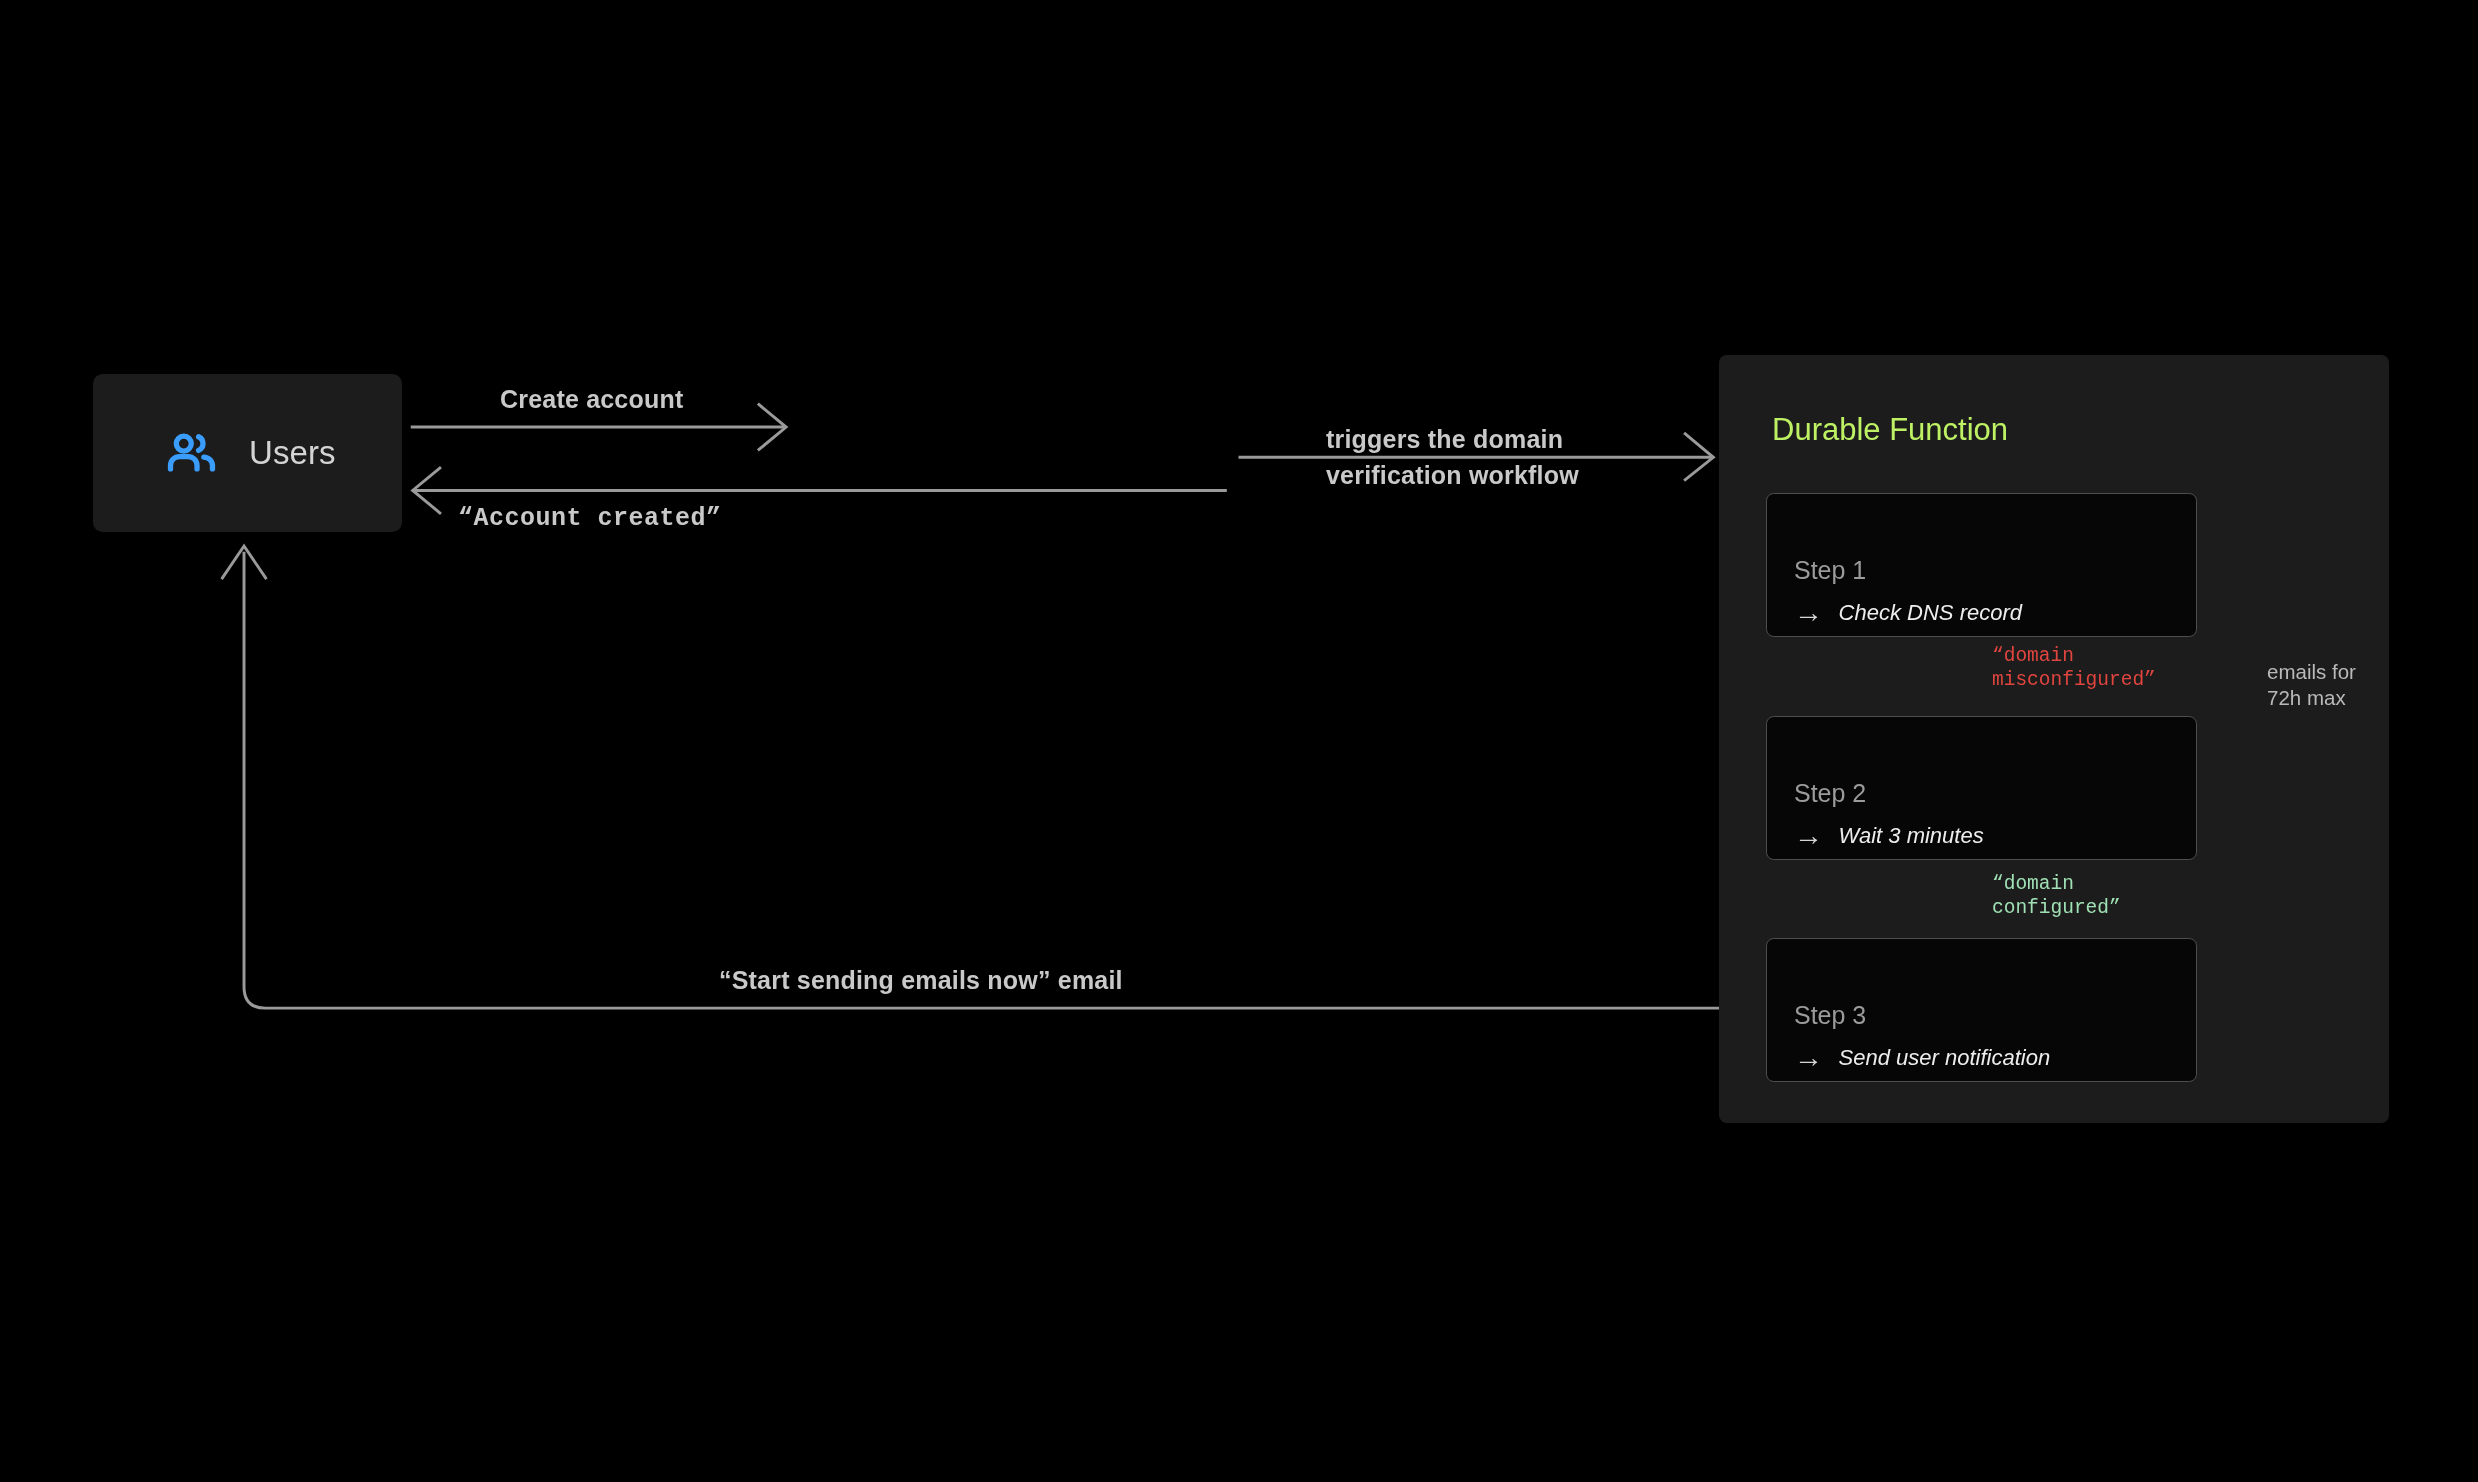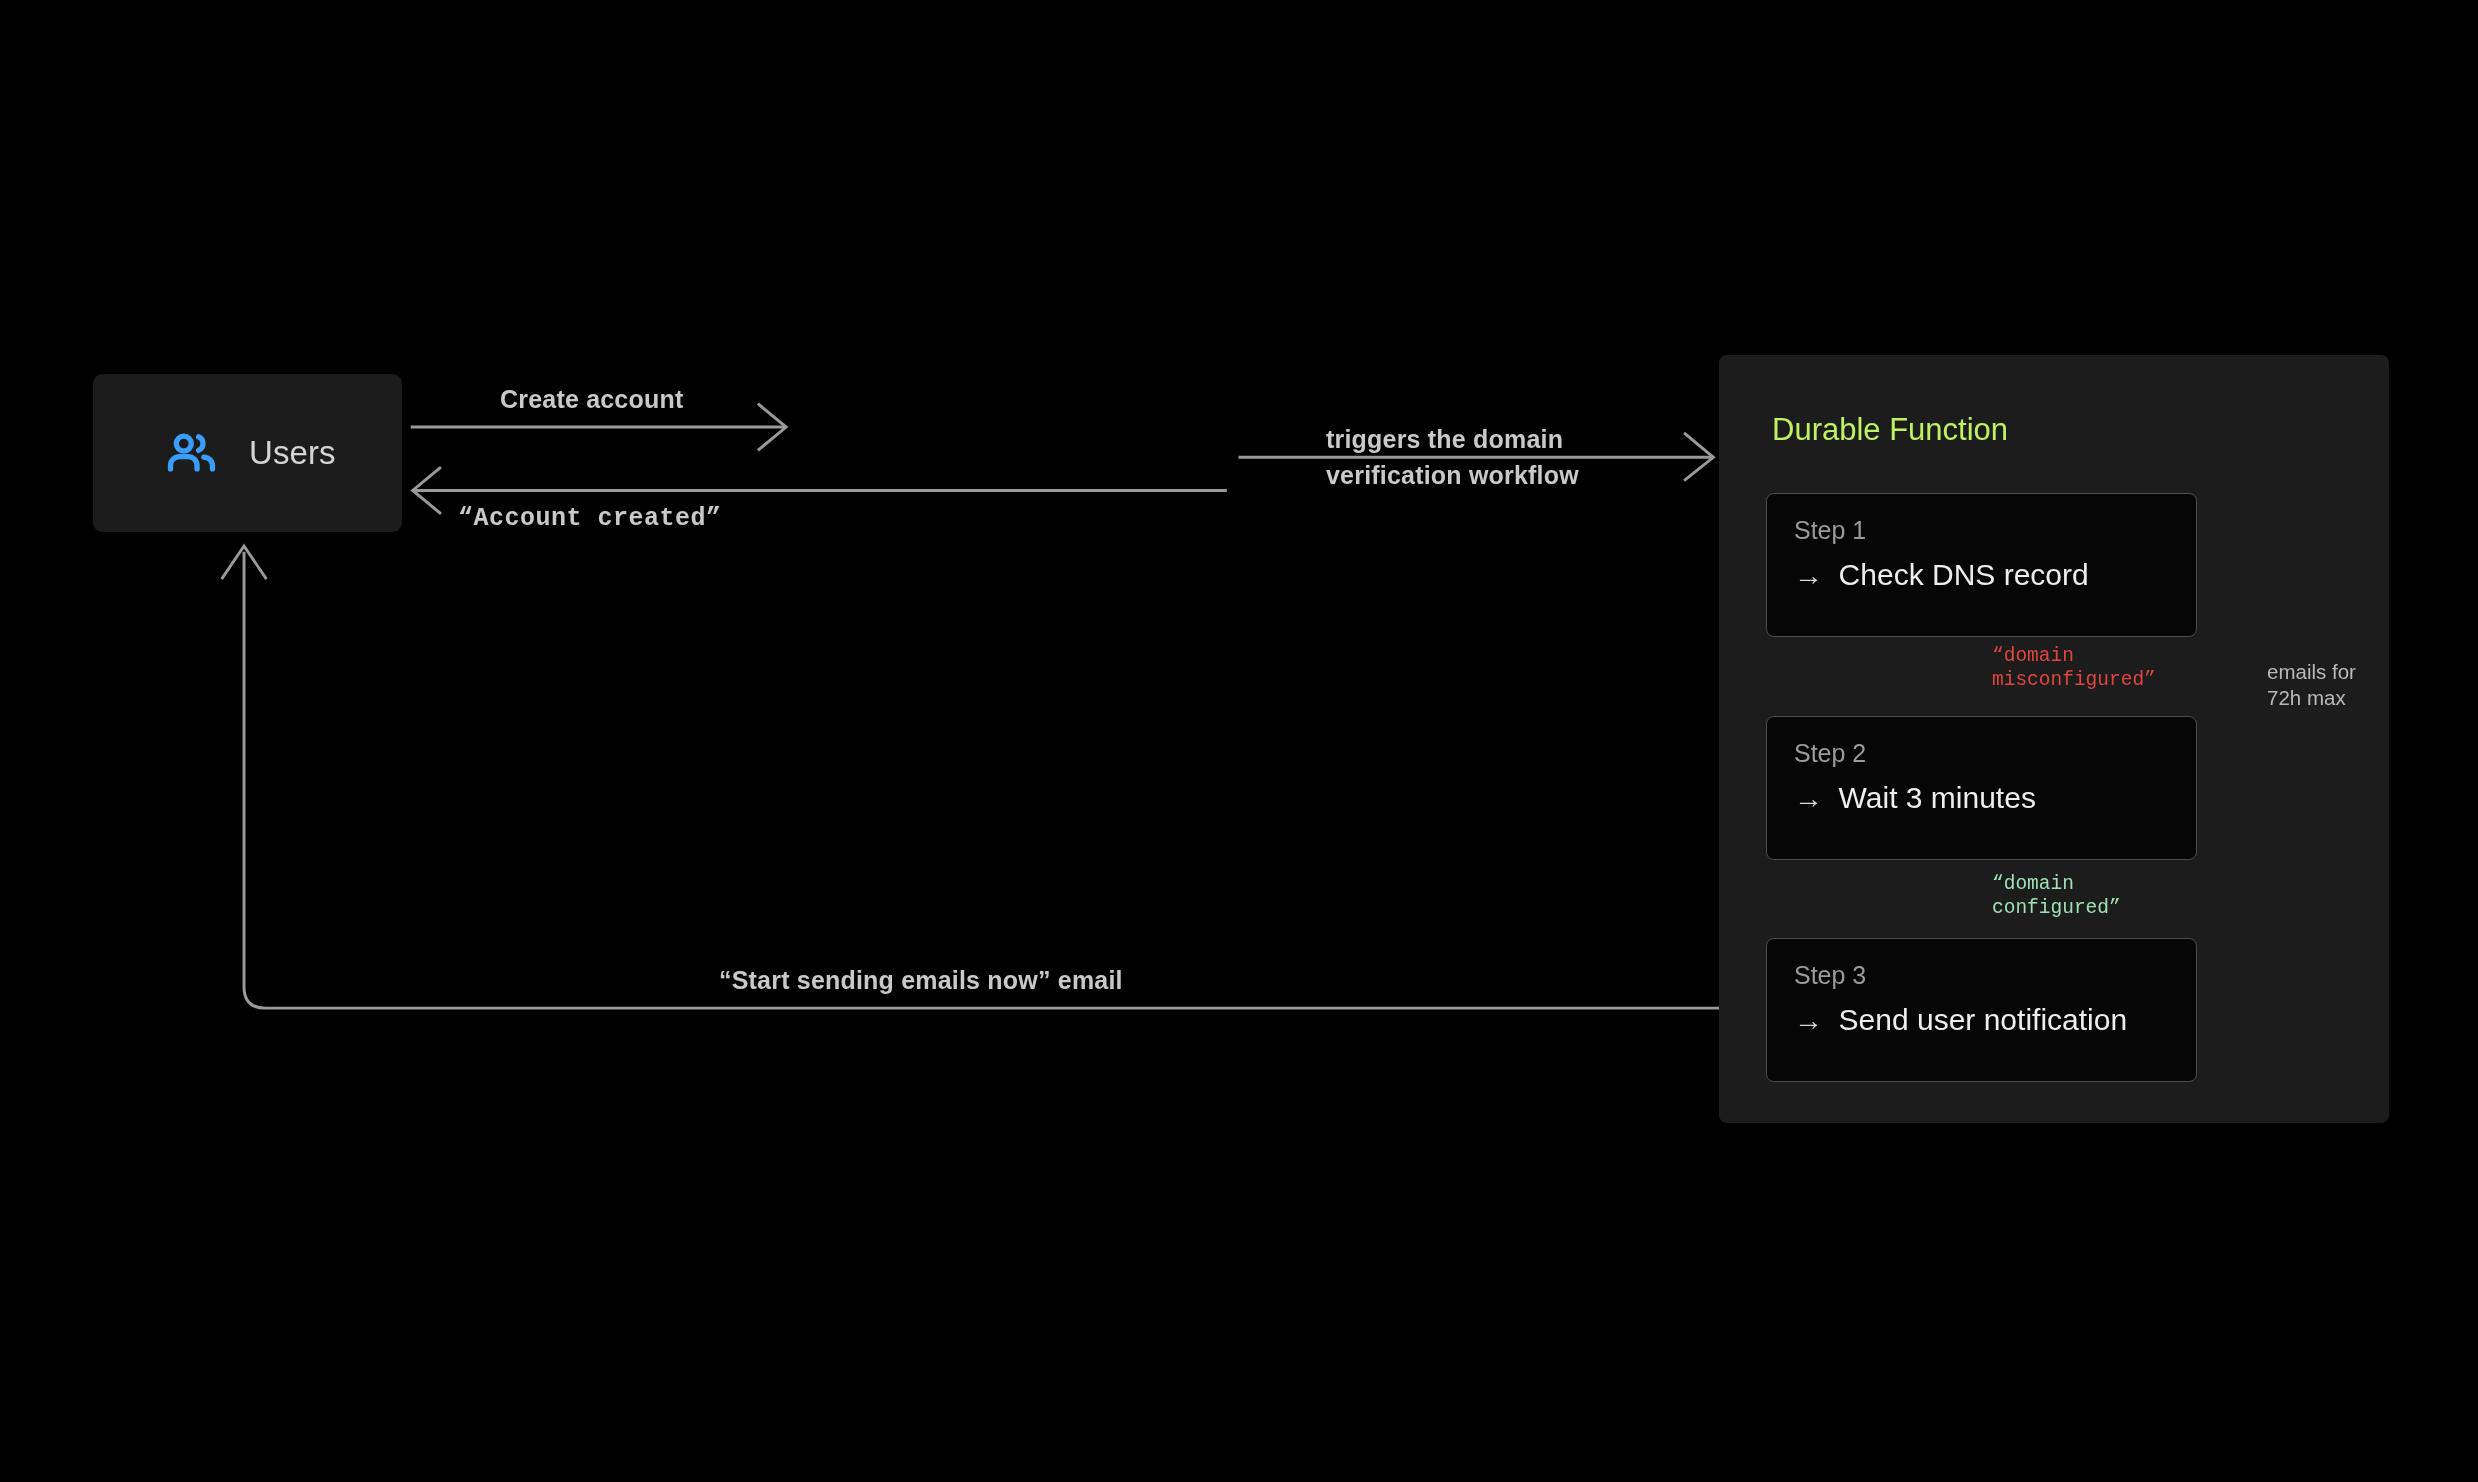--- a/index.html
+++ b/index.html
@@ -91,36 +91,38 @@
   }
   #step-card-1 { top: 138px; }
   #step-card-2 { top: 361px; }
   #step-card-3 { top: 583px; }
 
   .step-kicker {
     color: #9b9b9b;
     font-size: 25px;
     line-height: 29px;
     white-space: nowrap;
+    margin-top: 40px;
   }
   .step-body {
     margin-top: 13.7px;
     display: flex;
     align-items: center;
     gap: 15.6px;
   }
   .step-arrow {
     color: #d6d6d6;
     font-size: 29px;
     line-height: 1;
   }
   .step-text {
     color: #ededed;
-    font-size: 30px;
-    white-space: nowrap;
+    font-size: 22px;
+    white-space: nowrap;
+    font-style: italic;
   }
 
   
   .edge-label {
     position: absolute;
     color: #c9c9c9;
     white-space: nowrap;
   }
   .label-sans {
     font-size: 25px;

